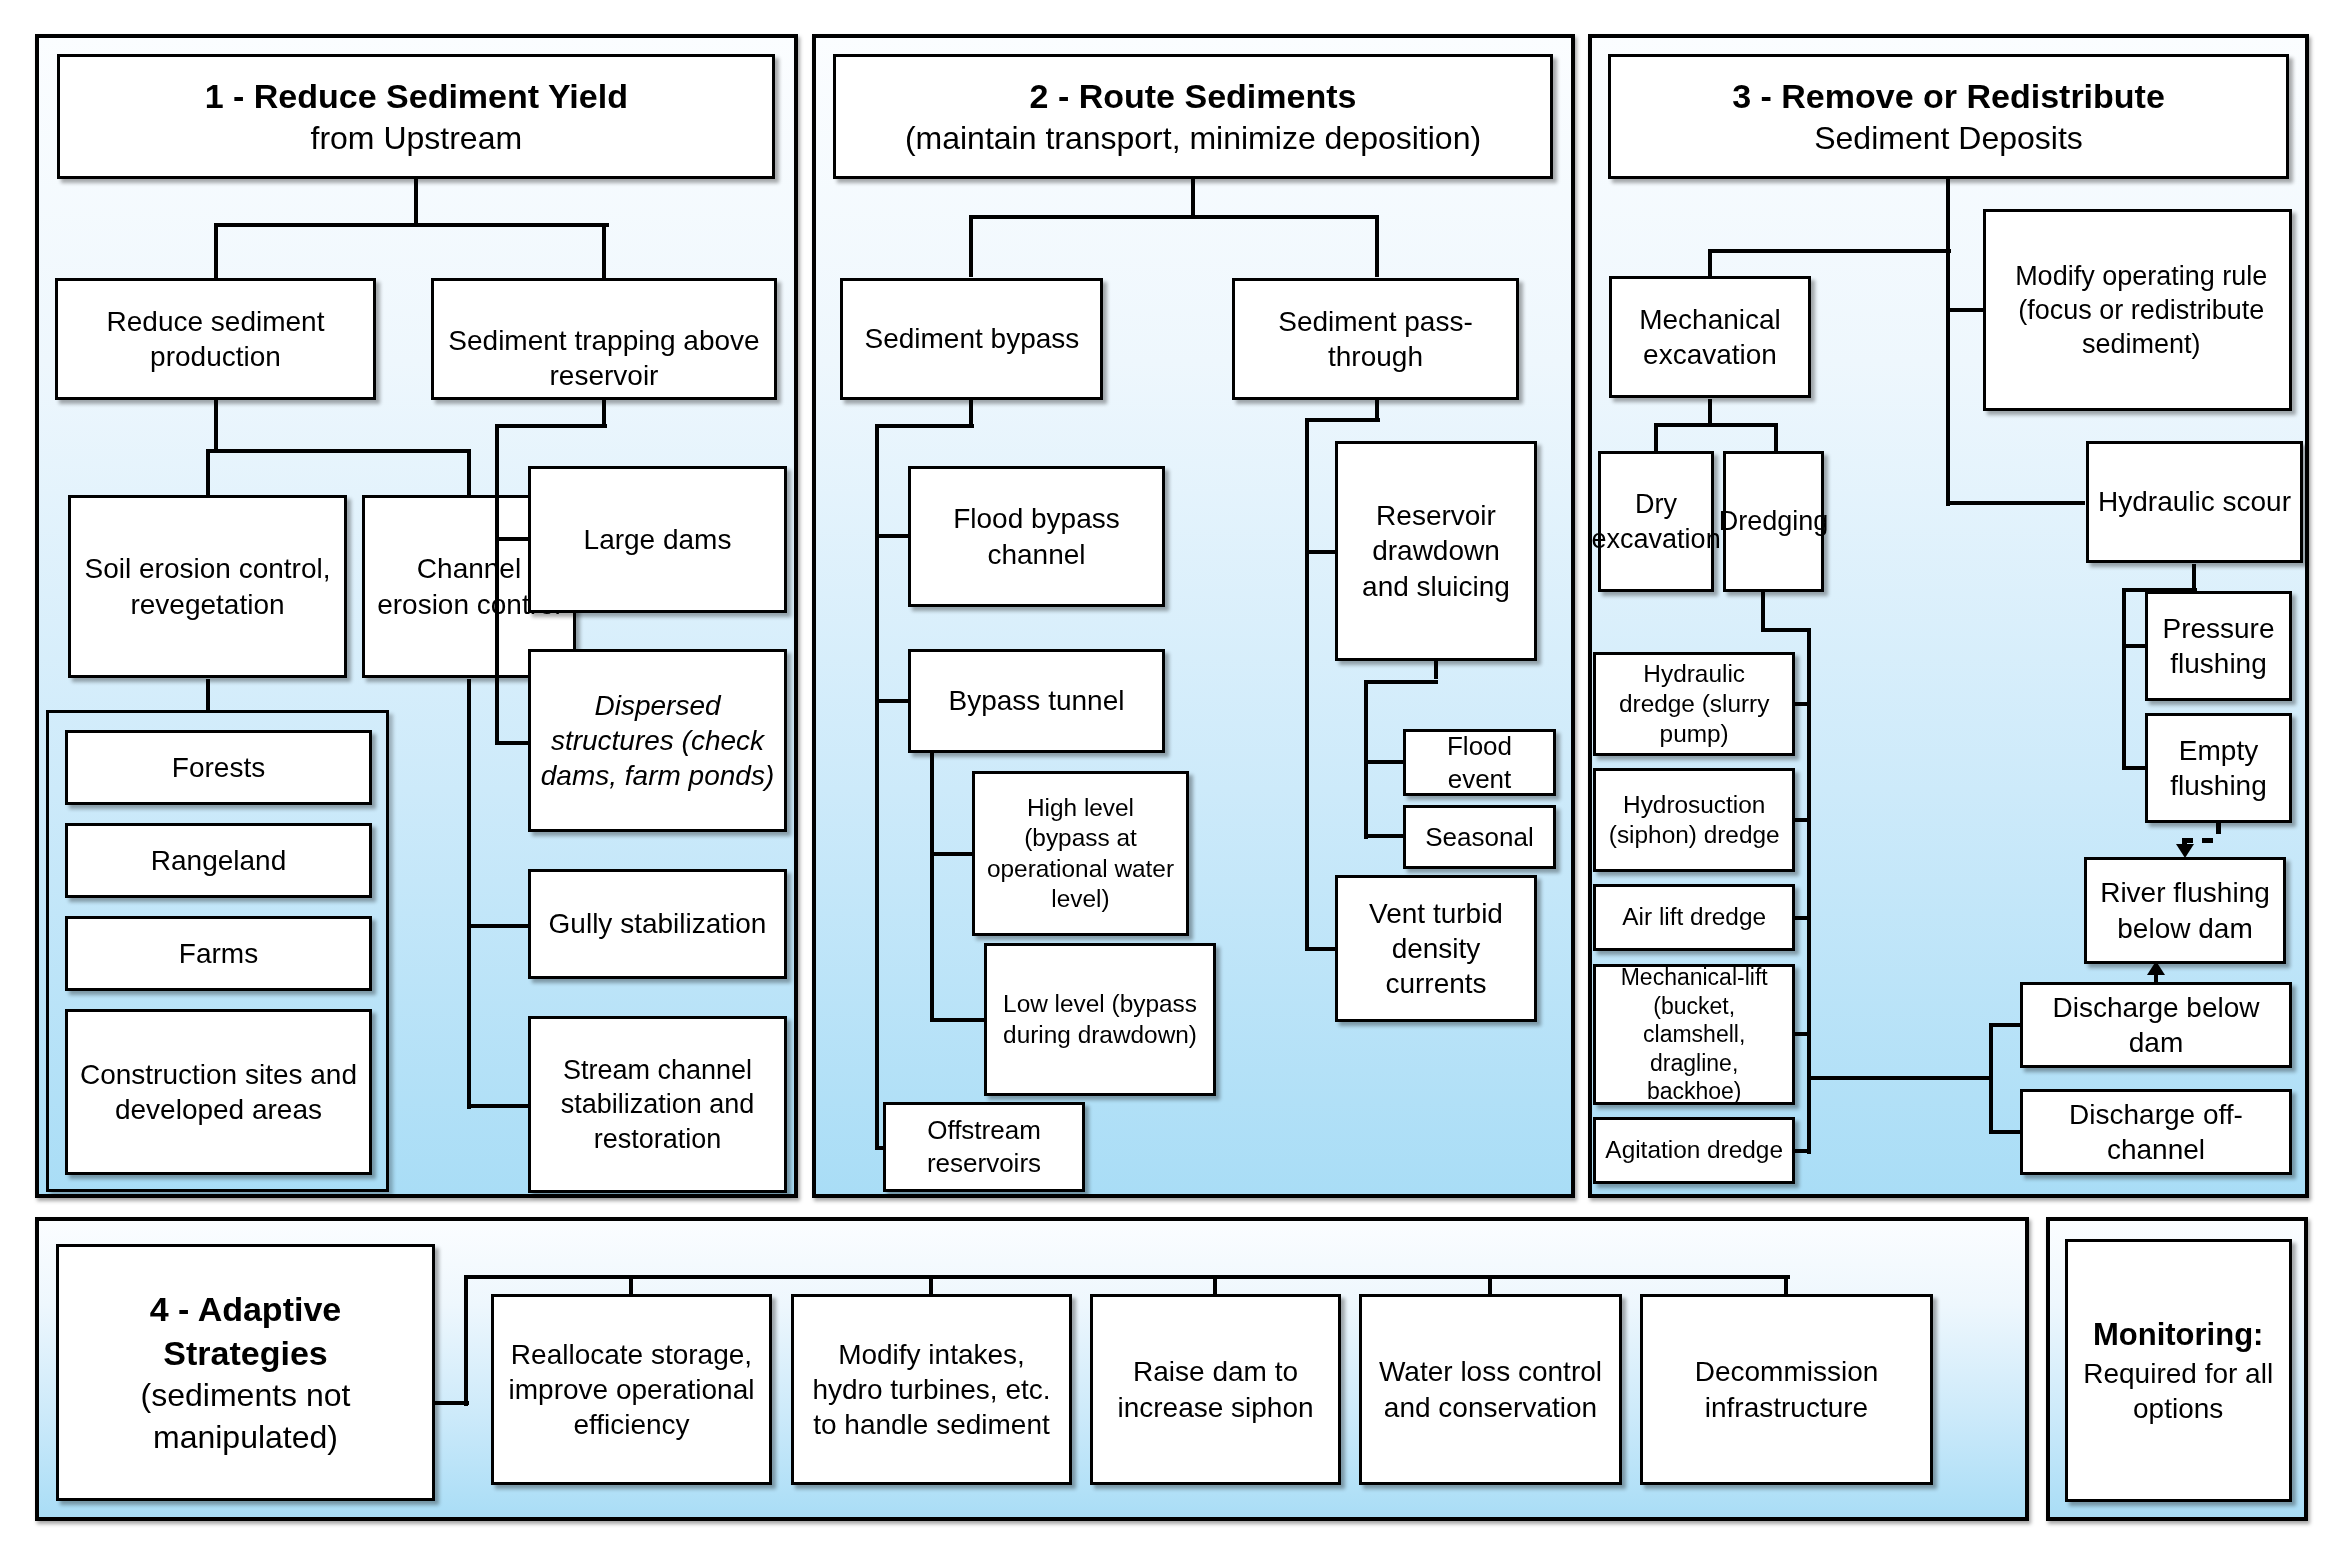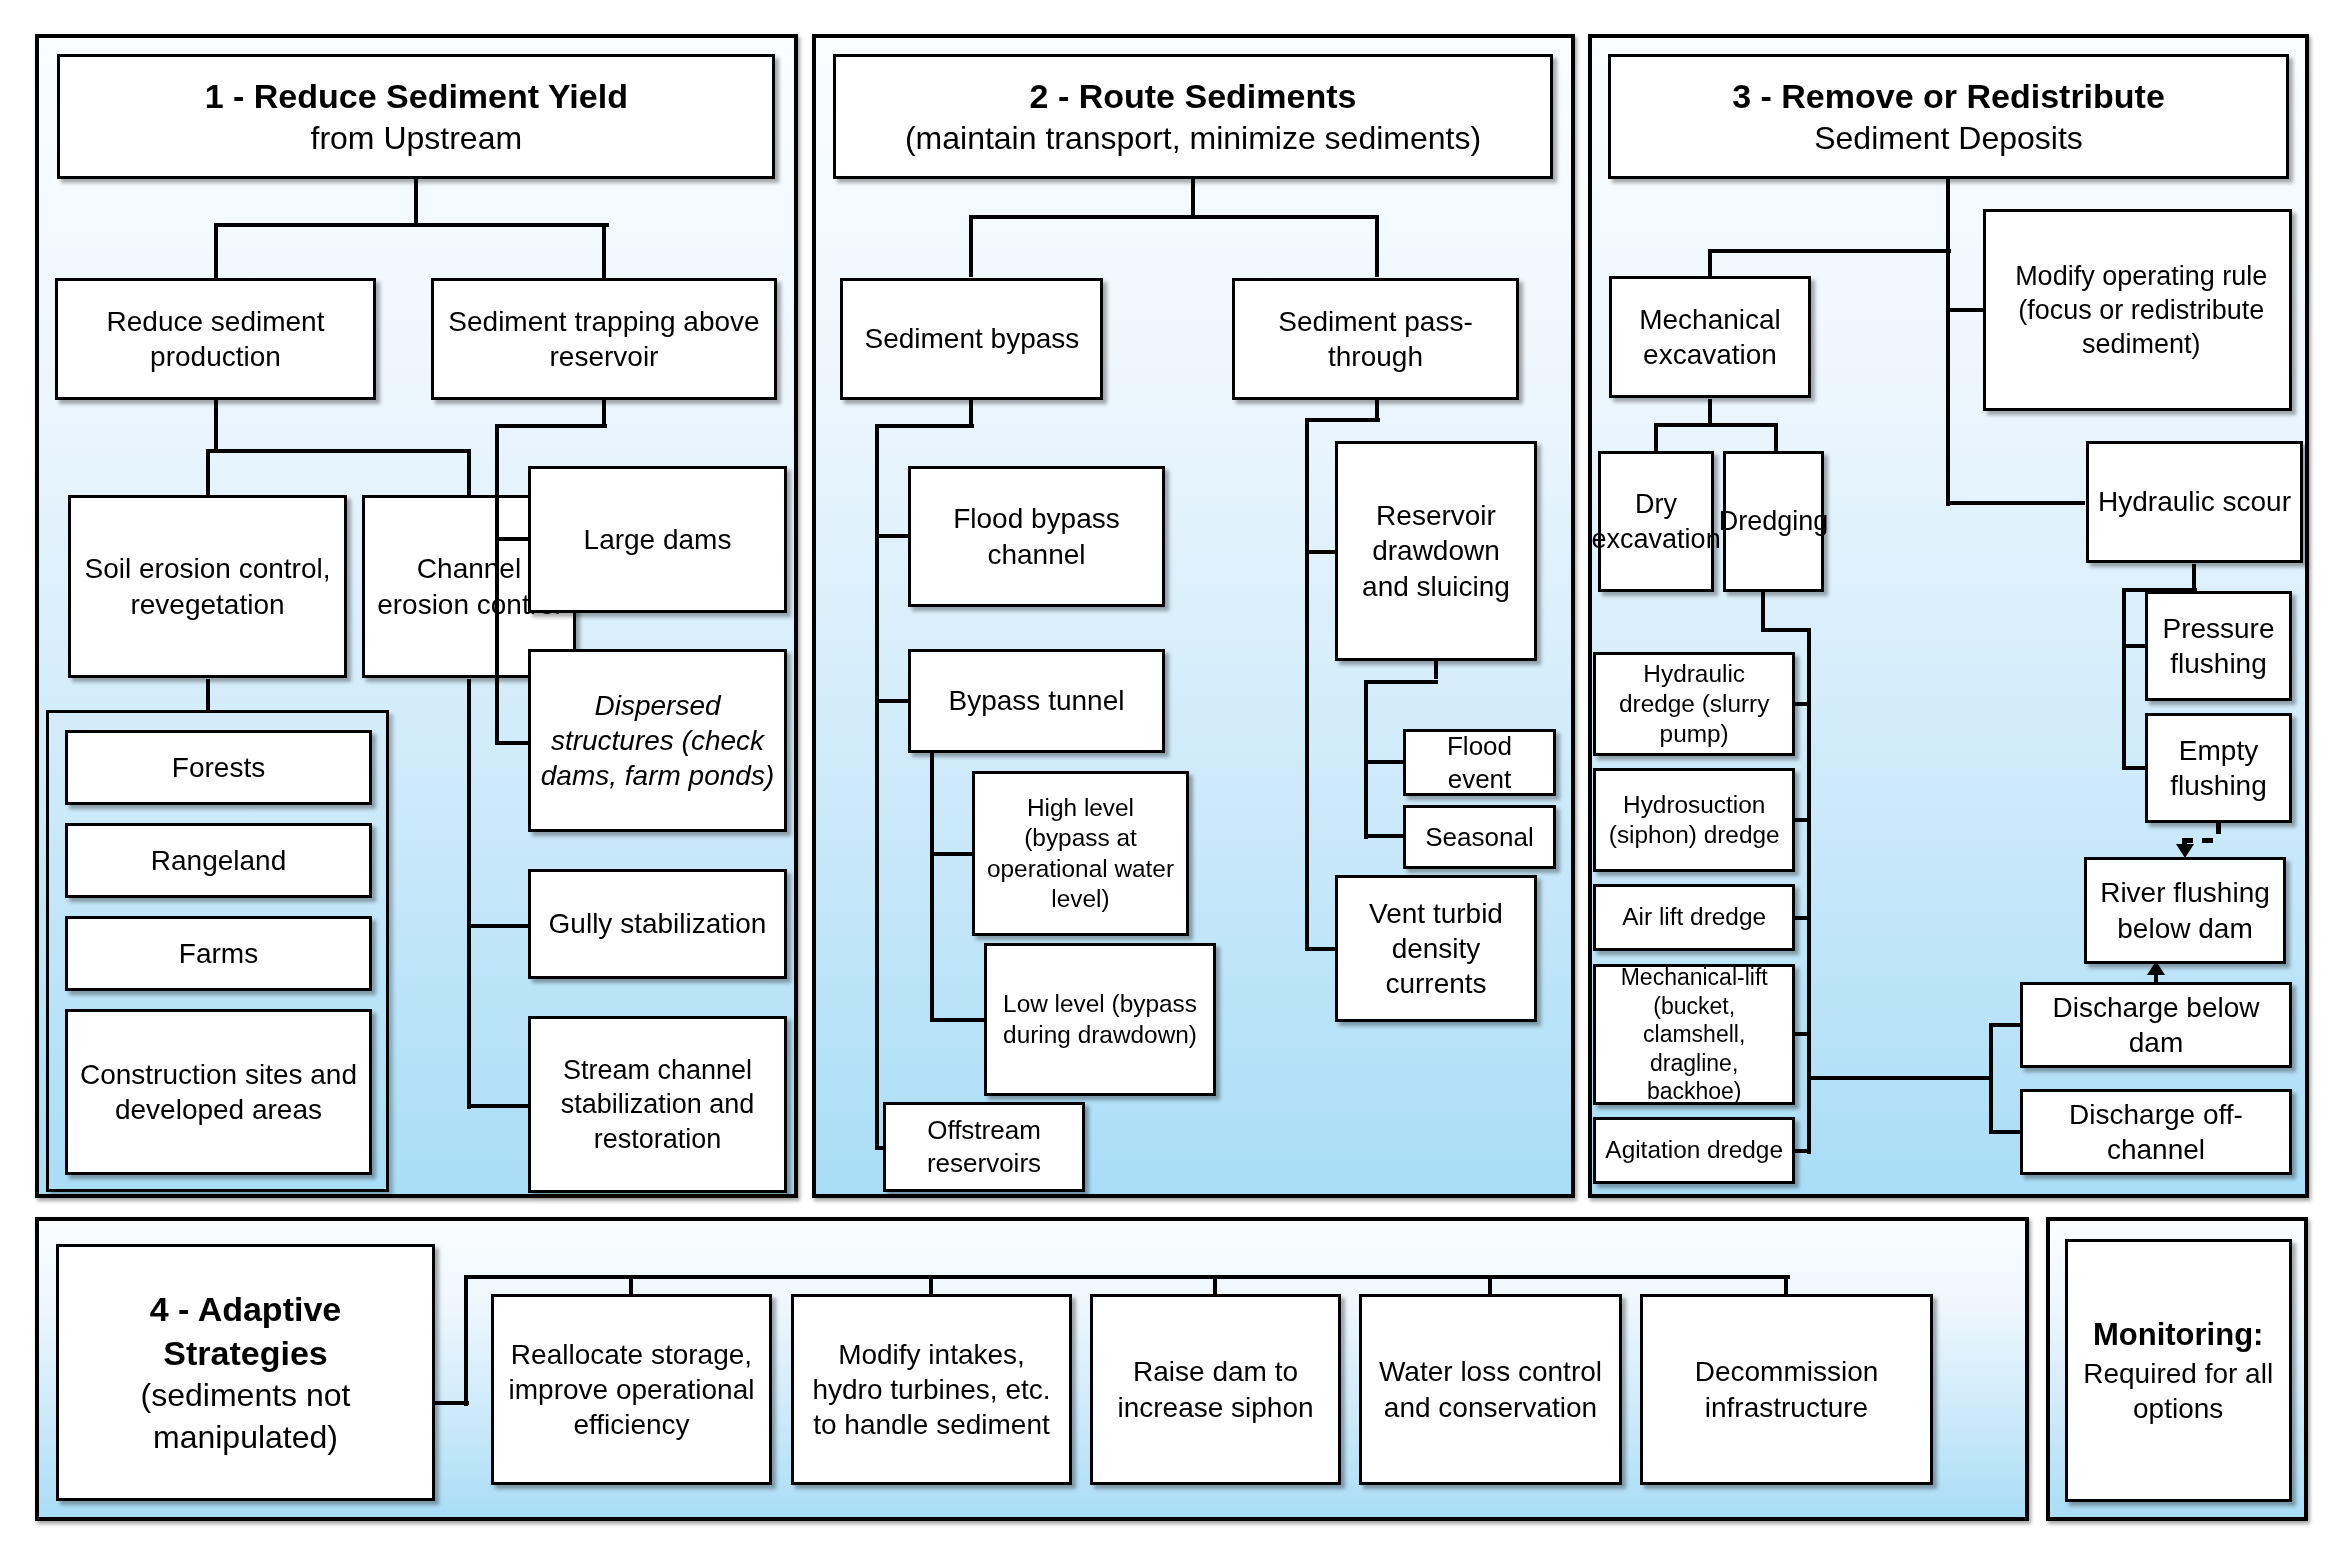--- a/index.html
+++ b/index.html
@@ -40,21 +40,21 @@
       <span class="hdr2">from Upstream</span>
     </div>
     <b class="ln" style="left:375px;top:141px;width:4.3px;height:44px;"></b>
     <b class="ln" style="left:175px;top:185px;width:395px;height:4.3px;"></b>
     <b class="ln" style="left:175px;top:185px;width:4.3px;height:55px;"></b>
     <b class="ln" style="left:563px;top:185px;width:4.3px;height:55px;"></b>
 
     <div class="box" style="left:16px;top:240px;width:321px;height:122px;">
         <span>Reduce sediment production</span>
       </div>
-    <div class="box" style="left:392px;top:240px;width:346px;height:122px;">
+    <div class="box" style="left:392px;top:240px;width:346px;height:122px;justify-content:flex-end;">
         <span>Sediment trapping above reservoir</span>
       </div>
 
     <b class="ln" style="left:175px;top:362px;width:4.3px;height:49px;"></b>
     <b class="ln" style="left:167px;top:411px;width:265px;height:4.3px;"></b>
     <b class="ln" style="left:167px;top:411px;width:4.3px;height:46px;"></b>
     <b class="ln" style="left:428px;top:411px;width:4.3px;height:46px;"></b>
 
     <div class="box" style="left:29px;top:457px;width:279px;height:183px;">
         <span>Soil erosion control, revegetation</span>
@@ -99,21 +99,21 @@
         <span>Gully stabilization</span>
       </div>
     <div class="box f44" style="left:489px;top:978px;width:259px;height:177px;">
         <span>Stream channel stabilization and restoration</span>
       </div>
   </section>
 
   <section class="panel" style="left:812px;top:34px;width:763px;height:1164px;">
     <div class="box" style="left:17px;top:16px;width:720px;height:125px;">
       <span class="hdr1">2 - Route Sediments</span>
-      <span class="hdr2">(maintain transport, minimize sediments)</span>
+      <span class="hdr2">(maintain transport, minimize deposition)</span>
     </div>
     <b class="ln" style="left:375px;top:141px;width:4.3px;height:37px;"></b>
     <b class="ln" style="left:153px;top:177px;width:410px;height:4.3px;"></b>
     <b class="ln" style="left:153px;top:177px;width:4.3px;height:62px;"></b>
     <b class="ln" style="left:559px;top:177px;width:4.3px;height:62px;"></b>
 
     <div class="box" style="left:24.4px;top:240px;width:263px;height:122px;">
         <span>Sediment bypass</span>
       </div>
     <div class="box" style="left:416px;top:240px;width:287px;height:122px;">

